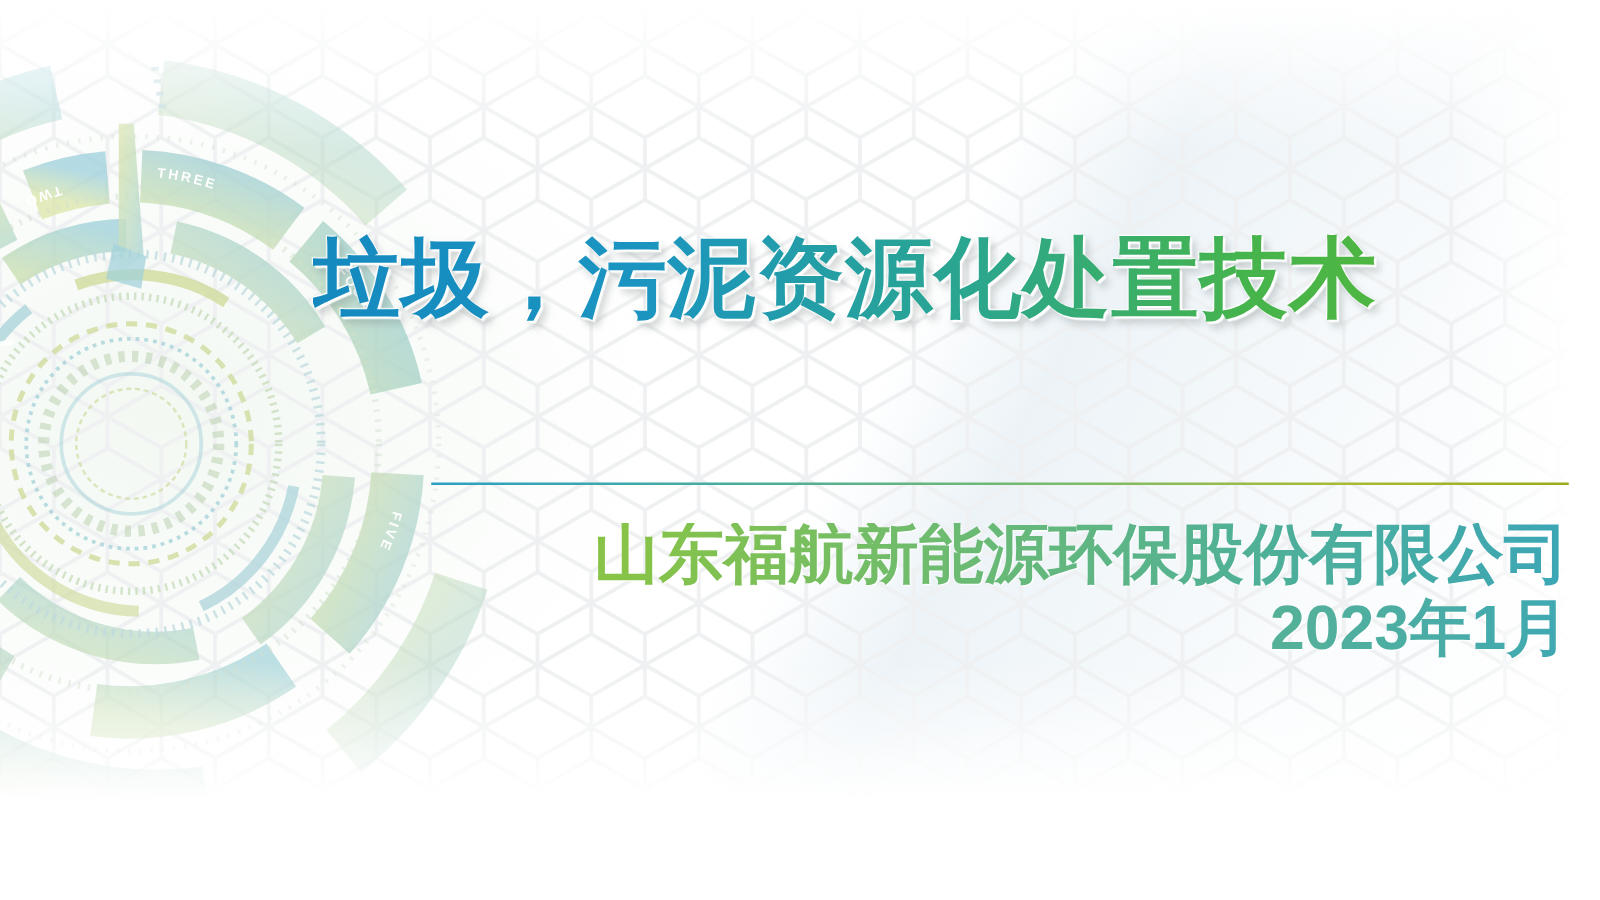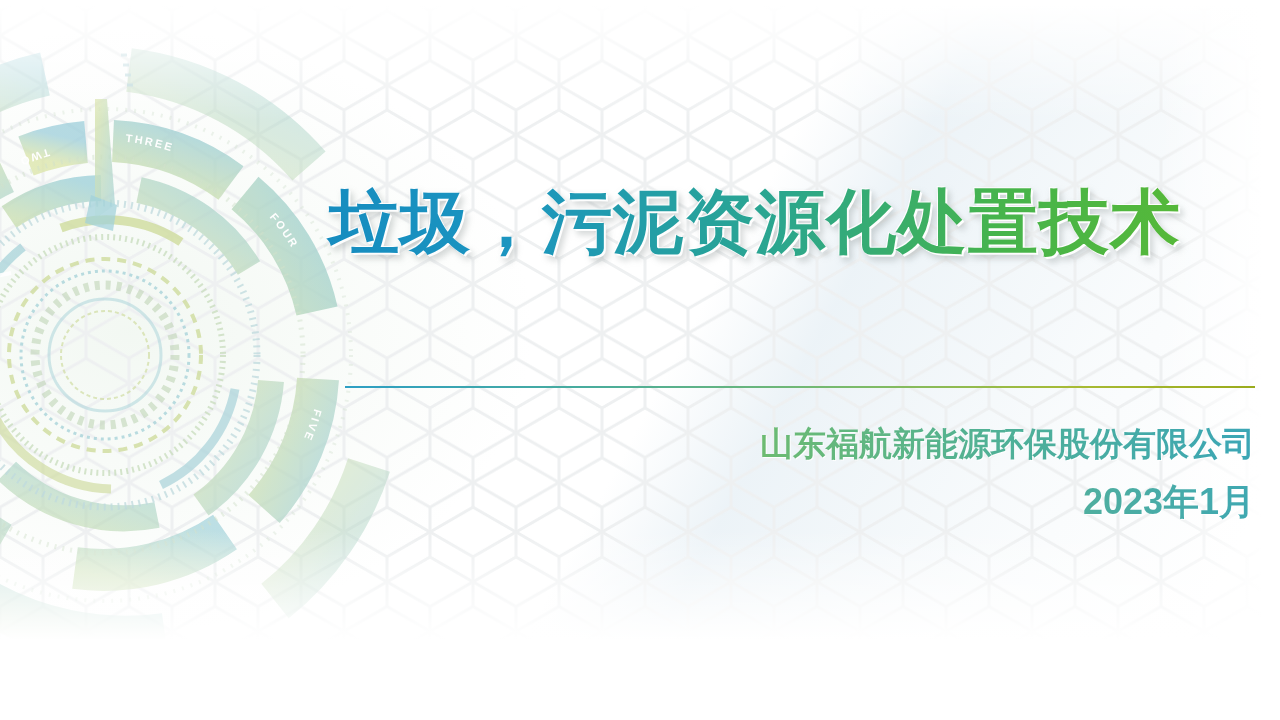--- a/index.html
+++ b/index.html
@@ -86,21 +86,21 @@
   .content {
     position: absolute;
     inset: 0;
   }
 
   .title-block {
     position: absolute;
     left: 250px;
     top: 185px;
     width: 1010px;
-    text-align: center;
+    text-align: left;
   }
   .title-line {
     font-size: 70px;
     line-height: 74px;
     font-weight: bold;
     letter-spacing: 1px;
     white-space: nowrap;
     background-image: linear-gradient(to right, #1489bf 0%, #1b95c0 26%, #2ba68f 52%, #46b44c 74%, #5cba31 100%);
     -webkit-background-clip: text;
     background-clip: text;
@@ -124,36 +124,35 @@
   }
 
   .subtitle-block {
     position: absolute;
     left: 300px;
     top: 418px;
     width: 955px;
     text-align: right;
   }
   .company-name {
-    font-size: 33px;
+    font-size: 52px;
     line-height: 52px;
     font-weight: bold;
     letter-spacing: 0px;
     white-space: nowrap;
     background-image: linear-gradient(to right, #8cc63f 0%, #86c348 22%, #6dbb71 48%, #51b195 72%, #3ba6b6 100%);
     -webkit-background-clip: text;
     background-clip: text;
     color: transparent;
     -webkit-text-fill-color: transparent;
     filter: drop-shadow(1px 1px 0 rgba(255,255,255,0.9));
-    font-family: Liberation Serif, serif;
   }
   .date-line {
     margin-top: 6px;
-    font-size: 36px;
+    font-size: 50px;
     line-height: 52px;
     font-weight: bold;
     white-space: nowrap;
     background-image: linear-gradient(to right, #9bc93c 0%, #7dc05e 35%, #58b294 72%, #3fa8b2 100%);
     -webkit-background-clip: text;
     background-clip: text;
     color: transparent;
     -webkit-text-fill-color: transparent;
     filter: drop-shadow(1px 1px 0 rgba(255,255,255,0.9));
   }

